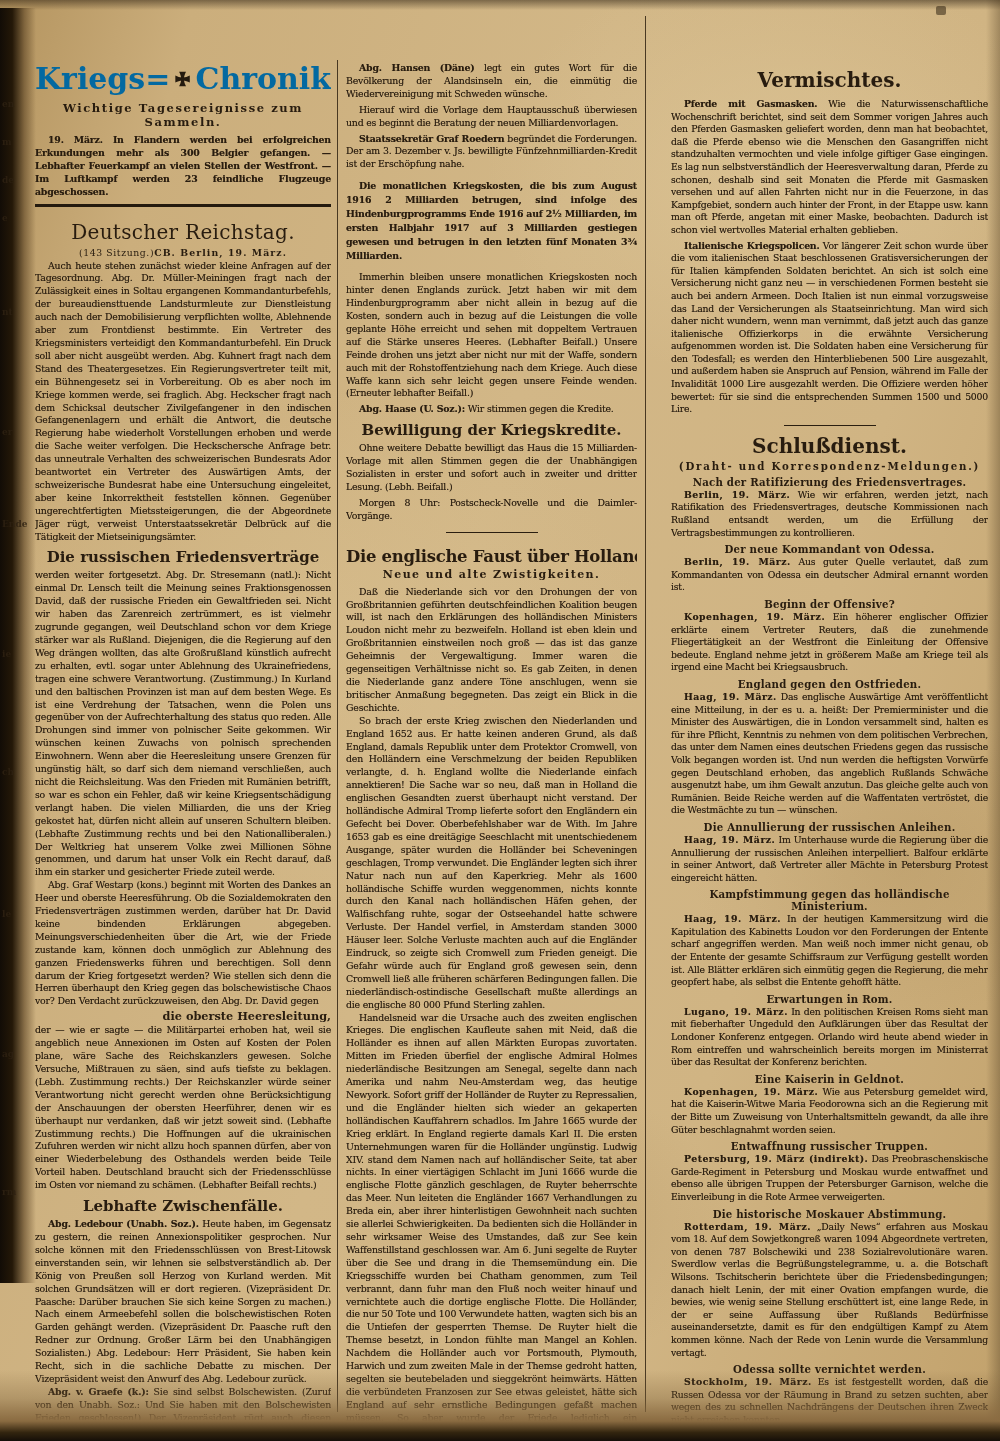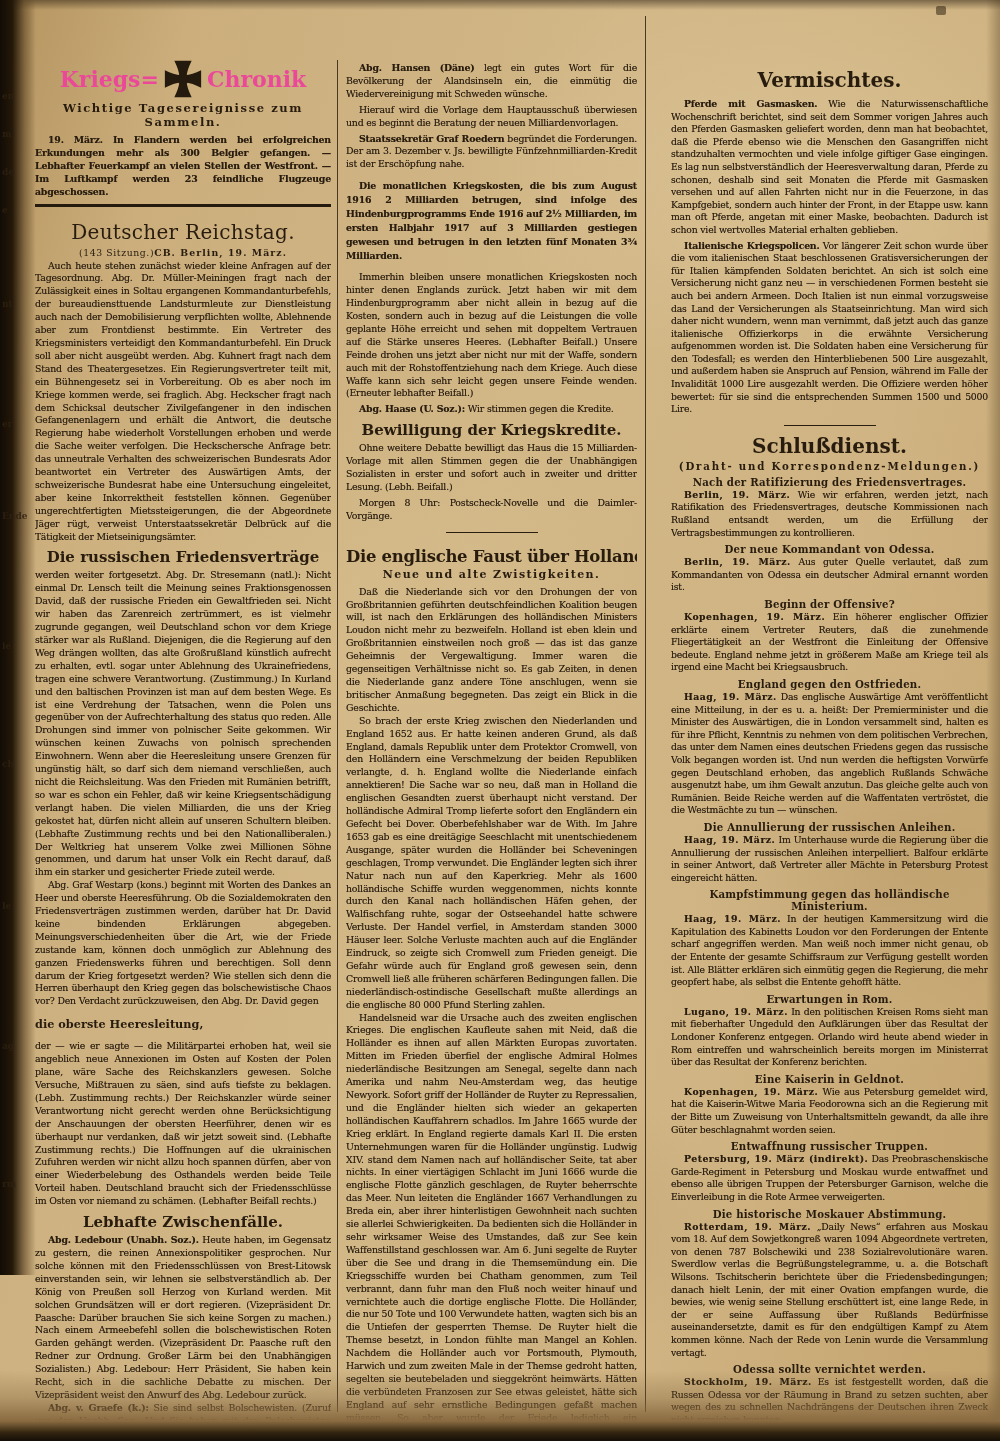--- a/index.html
+++ b/index.html
@@ -7,21 +7,21 @@
     width:1000px;height:1441px;position:relative;overflow:hidden;
     background:
       radial-gradient(ellipse 420px 300px at 78% 12%, rgba(226,204,158,.5), transparent 70%),
       radial-gradient(ellipse 500px 380px at 30% 45%, rgba(222,198,150,.35), transparent 70%),
       radial-gradient(ellipse 300px 220px at 90% 60%, rgba(170,140,90,.30), transparent 70%),
       radial-gradient(ellipse 260px 200px at 55% 85%, rgba(168,138,88,.28), transparent 70%),
       linear-gradient(105deg,#b4945f 0%,#cbae7c 14%,#d2b787 45%,#d0b483 72%,#c2a26c 100%);
     font-family:"DejaVu Serif", serif;color:#281c0f;
   }
   
-  .edge-left{position:absolute;left:0;top:0;width:36px;height:1275px;z-index:5;
+  .edge-left{position:absolute;left:0;top:8px;width:36px;height:1275px;z-index:5;
     background:linear-gradient(90deg,#120c06 0%,#241808 34%,rgba(94,70,38,.62) 68%,rgba(94,70,38,0) 100%);}
   .frag{position:absolute;left:2px;color:rgba(46,33,18,.85);font:bold 9px/9px "DejaVu Serif",serif;}
   .edge-top{position:absolute;left:0;top:0;width:1000px;height:10px;z-index:4;
     background:linear-gradient(180deg,rgba(40,28,14,.5),transparent);}
   .edge-right{position:absolute;right:0;top:0;width:14px;height:1441px;z-index:4;
     background:linear-gradient(270deg,rgba(70,52,26,.35),transparent);}
   .bottom-shade{position:absolute;left:0;top:1370px;width:1000px;height:71px;z-index:6;
     background:linear-gradient(180deg,rgba(120,92,52,0) 0%,rgba(122,95,56,.35) 40%,#8a6b41 72%,#33250f 88%,#140e08 100%);}
   .mark-tr{position:absolute;left:936px;top:6px;width:10px;height:9px;background:rgba(50,36,18,.55);border-radius:2px;z-index:4;}
   
@@ -36,30 +36,30 @@
   
   .body-text p, p.para{margin:0;text-align:justify;font-size:9.4px;line-height:12.9px;
     letter-spacing:-0.2px;text-indent:13px;text-shadow:0 0 .4px rgba(40,28,14,.55);}
   #col3 p.para{font-size:9.3px;line-height:12.6px;}
   p.no-indent{text-indent:0;}
   .bold-lead{font-weight:bold;}
   .bold-block{font-weight:bold;line-height:14px !important;margin:8px 0 !important;}
   .sp{margin-top:3px !important;}
   
   .masthead-title{display:flex;align-items:center;justify-content:center;gap:5px;
-    font-weight:bold;font-size:22px;line-height:34px;color:#ec4899;letter-spacing:0;}
+    font-weight:bold;font-size:30px;line-height:34px;color:#0369a1;letter-spacing:0;}
   .masthead-sub{text-align:center;font-weight:bold;font-size:11.5px;letter-spacing:1.6px;margin:3px 0 5px;}
   .lead-para{margin:0;text-align:justify;font-weight:bold;font-size:10.2px;line-height:13.8px;letter-spacing:-0.1px;text-indent:12px;}
   .h-rule-thick{height:3px;background:#241a0e;margin:5px 0 3px;}
   .section-head{text-align:center;font-weight:normal;font-size:20px;margin:13px 0 3px;letter-spacing:.3px;}
   .session-row{display:flex;justify-content:center;align-items:baseline;font-size:9.3px;margin-bottom:2px;}
   .session-num{letter-spacing:.6px;}
   .top-dateline{font-weight:bold;letter-spacing:1.1px;}
   .sub-head{text-align:center;font-weight:bold;font-size:15px;margin:5px 0 3px;}
-  .inline-head{text-align:left;font-weight:bold;font-size:11.3px;margin:9px 0;position:relative;}
+  .inline-head{text-align:right;font-weight:bold;font-size:11.3px;margin:1px 0;position:relative;}
   .flourish{position:absolute;left:6px;top:3px;opacity:.5;}
   .big-head{text-align:center;font-weight:bold;font-size:16.5px;letter-spacing:-.3px;white-space:nowrap;margin:14px 0 2px;}
   .big-sub{text-align:center;font-weight:bold;font-size:11px;letter-spacing:1.4px;margin:0 0 5px;}
   .short-rule{width:92px;height:1px;background:#2a1e10;margin:9px auto 0;}
   .col3-head{text-align:center;font-weight:bold;font-size:20px;margin:0 0 6px;}
   .wire-sub{text-align:center;font-weight:bold;font-size:10.2px;letter-spacing:1.8px;margin:2px 0 4px;}
   .dispatch-head{text-align:center;font-weight:bold;font-size:10.2px;margin:4px 0 1px;letter-spacing:.2px;}
   .dateline{font-weight:bold;letter-spacing:.5px;}
 </style>
 </head>

